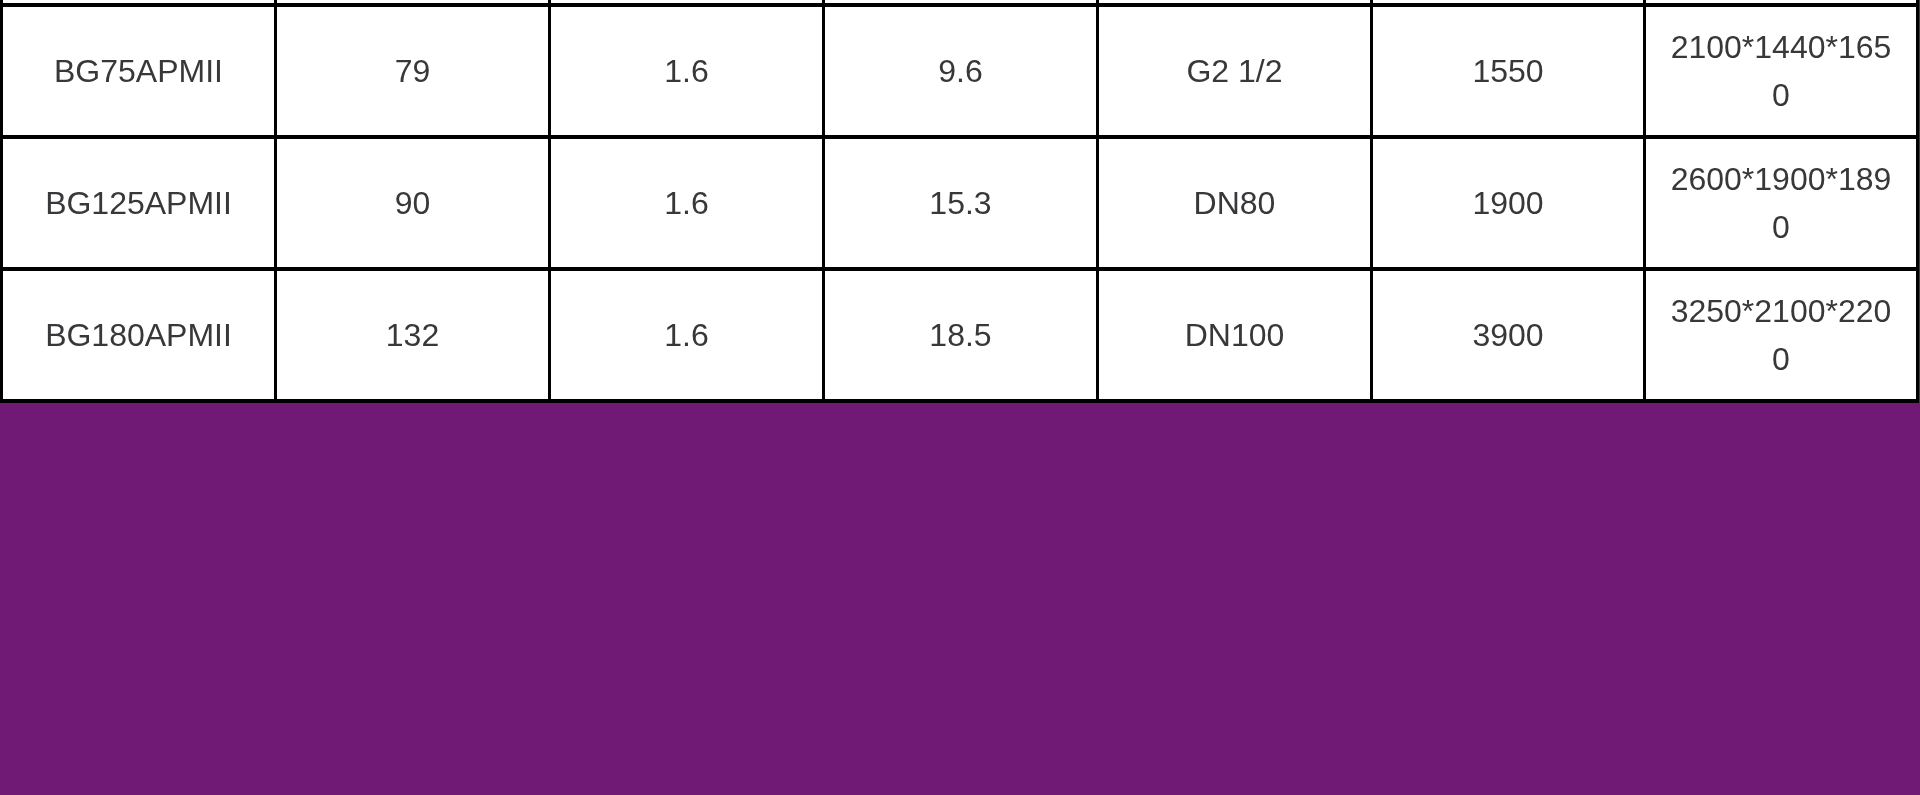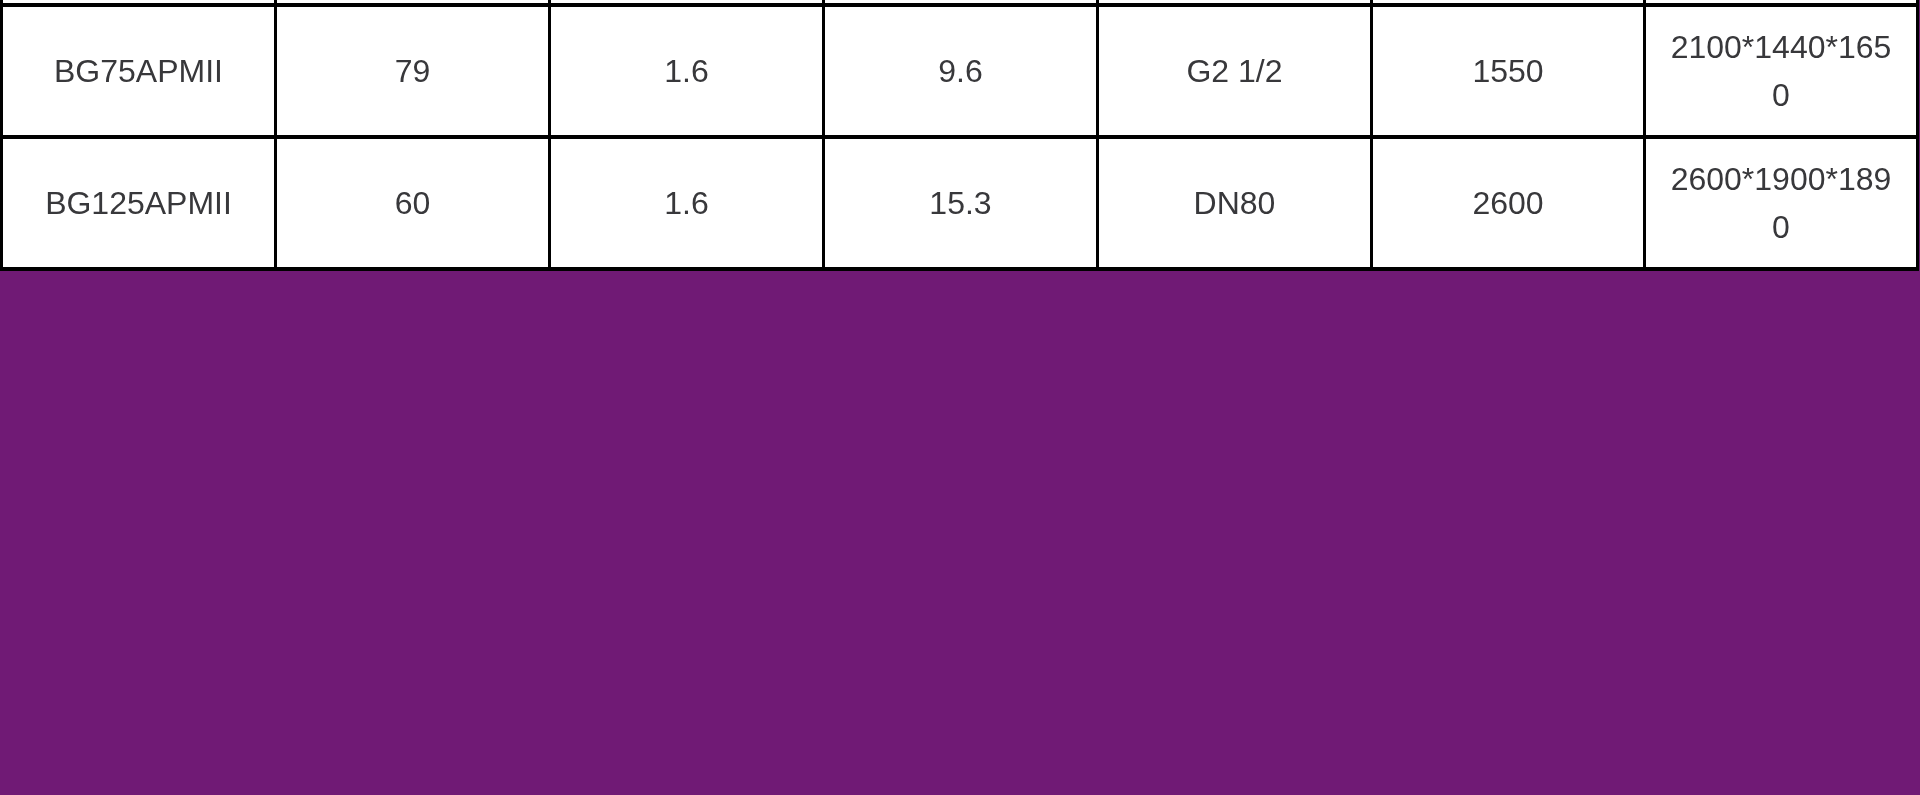--- a/index.html
+++ b/index.html
@@ -81,27 +81,38 @@
         <td>G2 1/2</td>
         <td>1550</td>
         <td>
             <div class="dims-inner">2100*1440*1650</div>
           </td>
       </tr>
 
 
       <tr>
         <td>BG125APMII</td>
-        <td>60</td>
+        <td>90</td>
         <td>1.6</td>
         <td>15.3</td>
         <td>DN80</td>
-        <td>2600</td>
+        <td>1900</td>
         <td>
             <div class="dims-inner">2600*1900*1890</div>
           </td>
       </tr>
 
 
+      <tr>
+        <td>BG180APMII</td>
+        <td>132</td>
+        <td>1.6</td>
+        <td>18.5</td>
+        <td>DN100</td>
+        <td>3900</td>
+        <td>
+            <div class="dims-inner">3250*2100*2200</div>
+          </td>
+      </tr>
 
     </tbody>
   </table>
 </div>
 
 </body></html>

